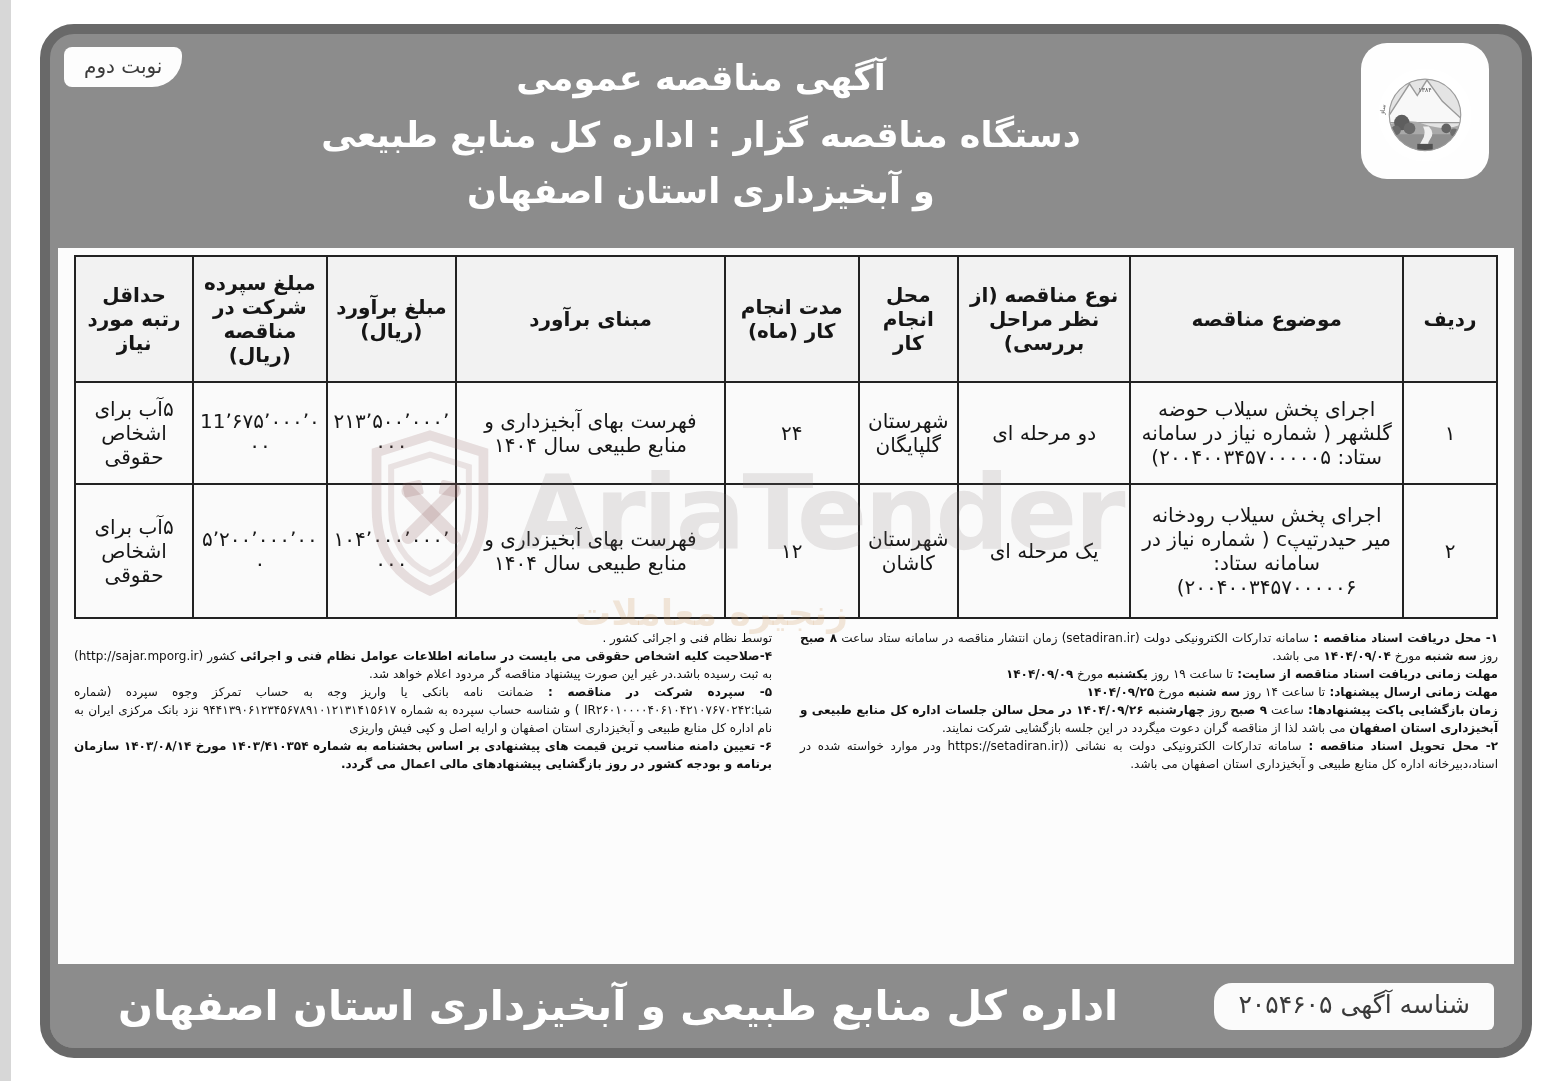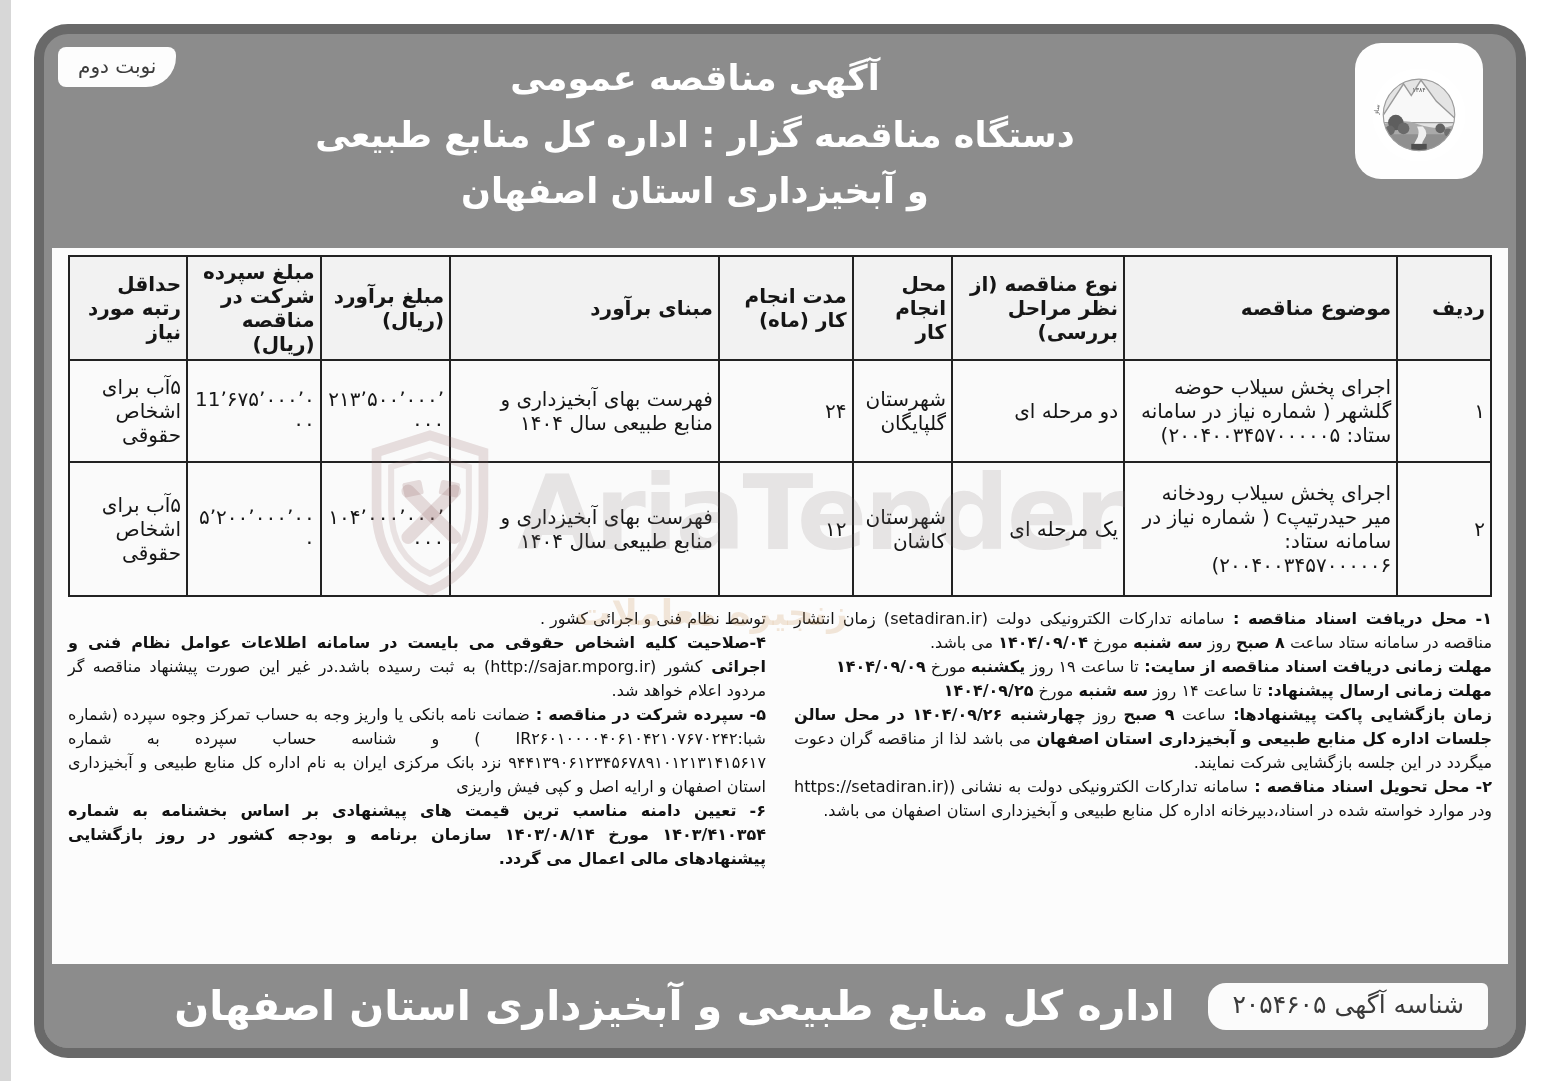--- a/index.html
+++ b/index.html
@@ -4,21 +4,21 @@
 <style>
   html,body{margin:0;padding:0;}
   body{
     width:1549px;height:1081px;position:relative;overflow:hidden;
     background:#ffffff;
     font-family:"DejaVu Sans","Liberation Sans",sans-serif;
     direction:rtl;
   }
   .page-edge-strip{position:absolute;left:0;top:0;width:11px;height:100%;background:#d7d7d7;}
   .ad-frame{
-    position:absolute;left:34px;top:24px;width:1492px;height:1034px;
+    position:absolute;left:40px;top:24px;width:1492px;height:1034px;
     box-sizing:border-box;border:10px solid #696969;border-radius:34px;
     background:#8c8c8c;overflow:hidden;
   }
   
   .ad-header{position:relative;height:214px;}
   .issue-badge{
     position:absolute;left:14px;top:13px;background:#fdfdfd;color:#3c3c3c;
     font-size:20px;padding:7px 20px 9px;border-radius:8px 8px 30px 8px;
   }
   .title-block{
@@ -33,42 +33,42 @@
   
   .content-panel{
     background:#fcfcfc;margin:0 8px;height:716px;box-sizing:border-box;
     padding:7px 16px 0;overflow:hidden;position:relative;
   }
   table.tender-table{
     width:100%;border-collapse:collapse;table-layout:fixed;
     font-size:20px;color:#161616;
   }
   .tender-table th,.tender-table td{
-    border:2px solid #222222;text-align:right;vertical-align:middle;
-    padding:3px 5px;word-wrap:break-word;
+    border:2px solid #222222;text-align:center;vertical-align:middle;
+    padding:14px 5px;word-wrap:break-word;
   }
   .tender-table th{background:#f2f2f2;font-weight:bold;height:74px;font-size:20px;}
   .tender-table tbody td{background:#fafafa;}
   .tender-table tbody tr:nth-child(1){height:102px;}
   .tender-table tbody tr:nth-child(2){height:134px;}
   .notes-wrap{display:flex;gap:28px;margin-top:10px;direction:rtl;}
-  .notes-col{flex:1;font-size:16px;line-height:1.5;text-align:justify;color:#121212;}
+  .notes-col{flex:1;font-size:12px;line-height:1.5;text-align:justify;color:#121212;}
   .notes-col p{margin:0;}
   .notes-col b{font-weight:bold;}
   
   .ad-footer{
     height:84px;background:#8c8c8c;display:flex;align-items:center;
     padding:0 28px;gap:24px;
   }
   .ad-id-badge{
     background:#fbfbfb;color:#3a3a3a;font-size:25px;padding:7px 24px 11px;
     border-radius:18px 6px 6px 18px;white-space:nowrap;margin-left:10px;
   }
   .footer-org{
-    flex:1;text-align:right;color:#ffffff;font-weight:bold;font-size:41px;
+    flex:1;text-align:left;color:#ffffff;font-weight:bold;font-size:41px;
     padding-left:40px;white-space:nowrap;
   }
   
   .watermark{
     position:absolute;left:355px;top:428px;width:800px;z-index:6;
     display:flex;align-items:center;gap:12px;direction:ltr;pointer-events:none;
   }
   .watermark-text{
     font-size:104px;font-weight:bold;letter-spacing:-3px;
     color:rgba(128,120,120,0.17);white-space:nowrap;

